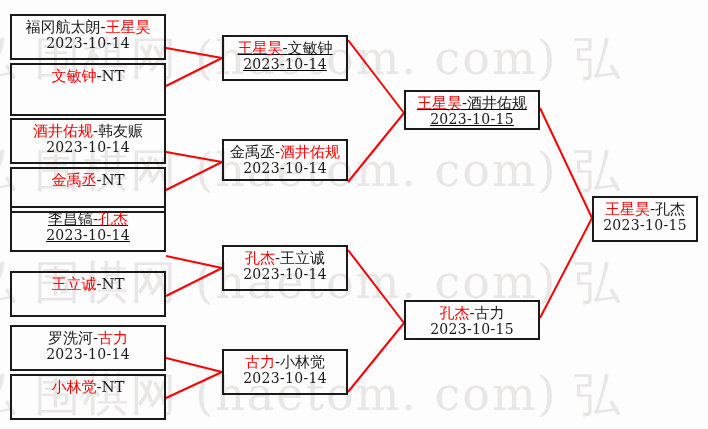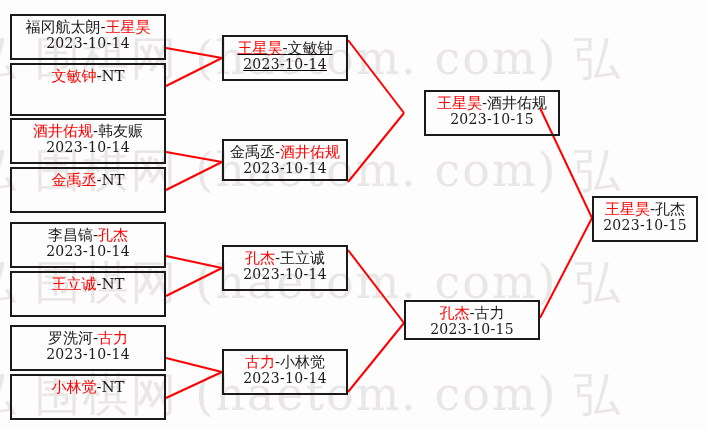--- a/index.html
+++ b/index.html
@@ -122,21 +122,21 @@
     </div>
     <div class="date-line">2023-10-14</div>
   </div>
 
   <div class="match-box" style="left:10px; top:167px; width:156px; height:46px;">
     <div class="pair-line">
       <span class="p-win">金禹丞</span><span class="sep">-</span><span class="p-lose">NT</span>
     </div>
   </div>
 
-  <div class="match-box" style="left:10px; top:222px; width:156px; height:46px;">
+  <div class="match-box" style="left:10px; top:206px; width:156px; height:46px;text-decoration:underline;">
     <div class="pair-line">
       <span class="p-lose">李昌镐</span><span class="sep">-</span><span class="p-win">孔杰</span>
     </div>
     <div class="date-line">2023-10-14</div>
   </div>
 
   <div class="match-box" style="left:10px; top:271px; width:156px; height:46px;">
     <div class="pair-line">
       <span class="p-win">王立诚</span><span class="sep">-</span><span class="p-lose">NT</span>
     </div>
@@ -176,21 +176,21 @@
     <div class="date-line">2023-10-14</div>
   </div>
 
   <div class="match-box" style="left:222px; top:349px; width:126px; height:46px;">
     <div class="pair-line">
       <span class="p-win">古力</span><span class="sep">-</span><span class="p-lose">小林觉</span>
     </div>
     <div class="date-line">2023-10-14</div>
   </div>
 
-  <div class="match-box" style="left:424px; top:90px; width:136px; height:46px;">
+  <div class="match-box" style="left:404px; top:90px; width:136px; height:40px;text-decoration:underline;">
     <div class="pair-line">
       <span class="p-win">王星昊</span><span class="sep">-</span><span class="p-lose">酒井佑规</span>
     </div>
     <div class="date-line">2023-10-15</div>
   </div>
 
   <div class="match-box" style="left:404px; top:300px; width:136px; height:40px;">
     <div class="pair-line">
       <span class="p-win">孔杰</span><span class="sep">-</span><span class="p-lose">古力</span>
     </div>

